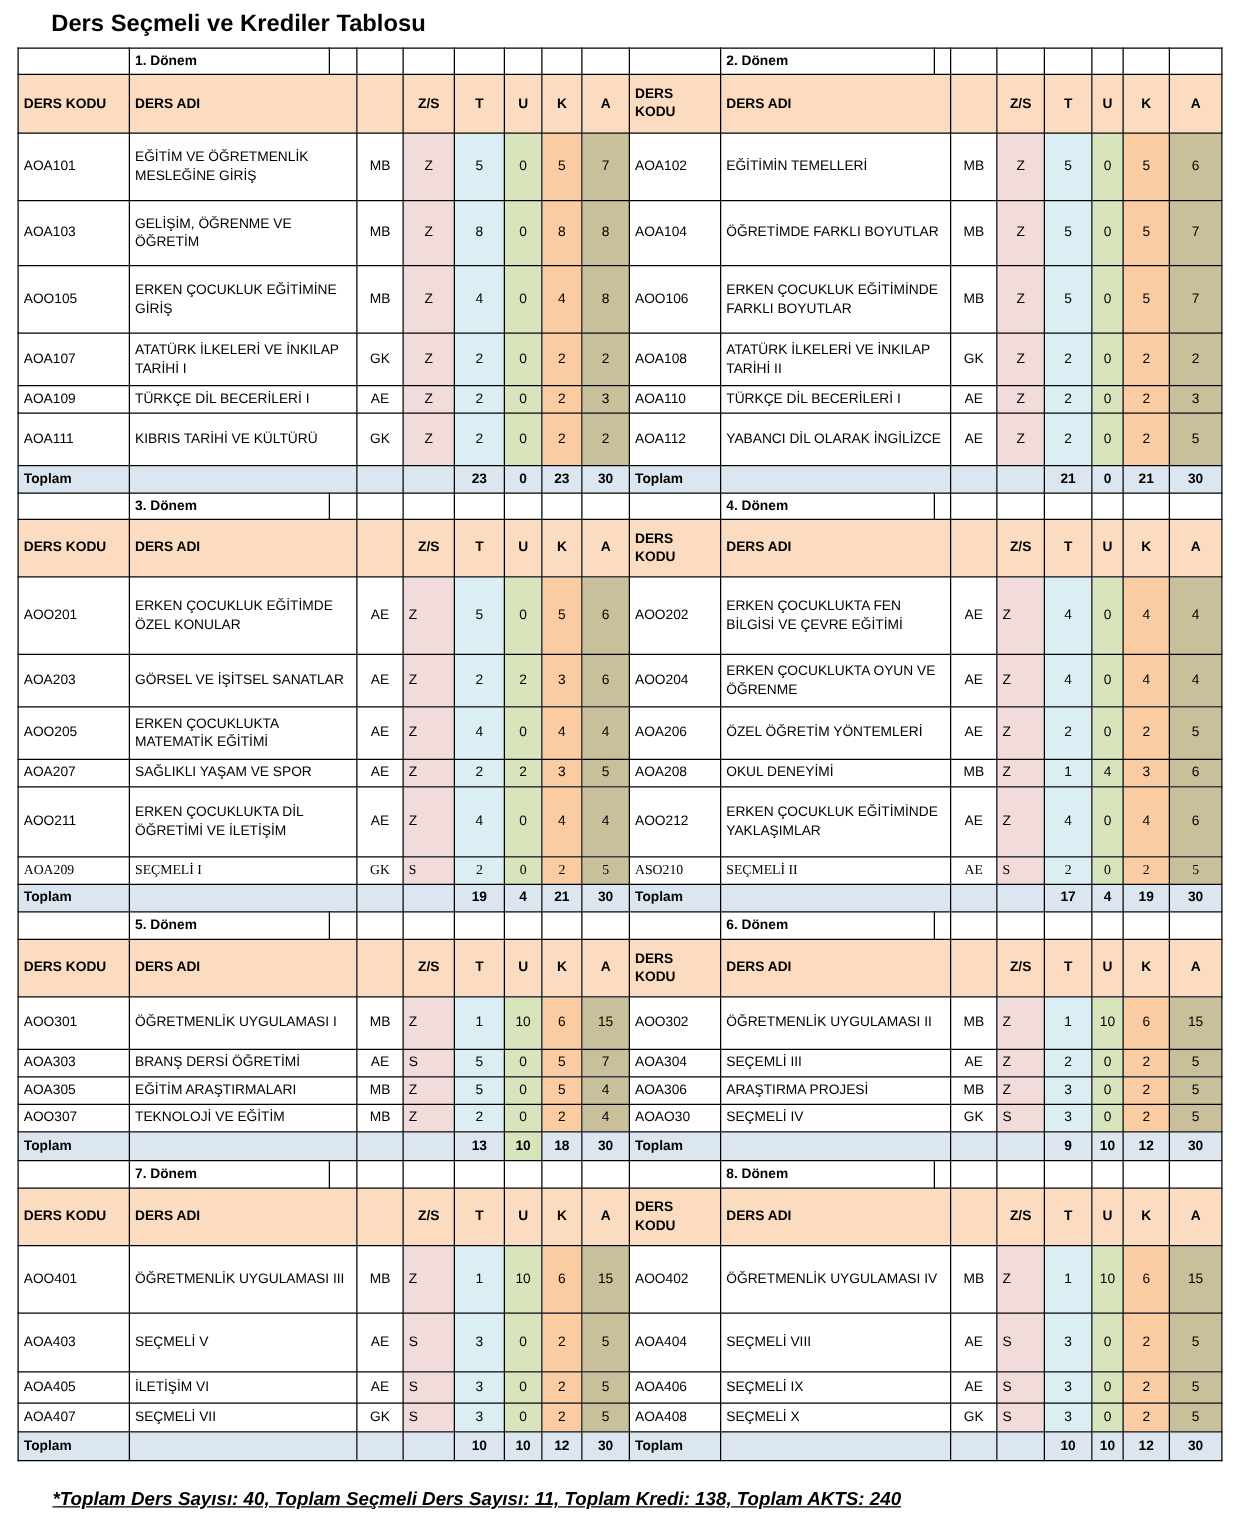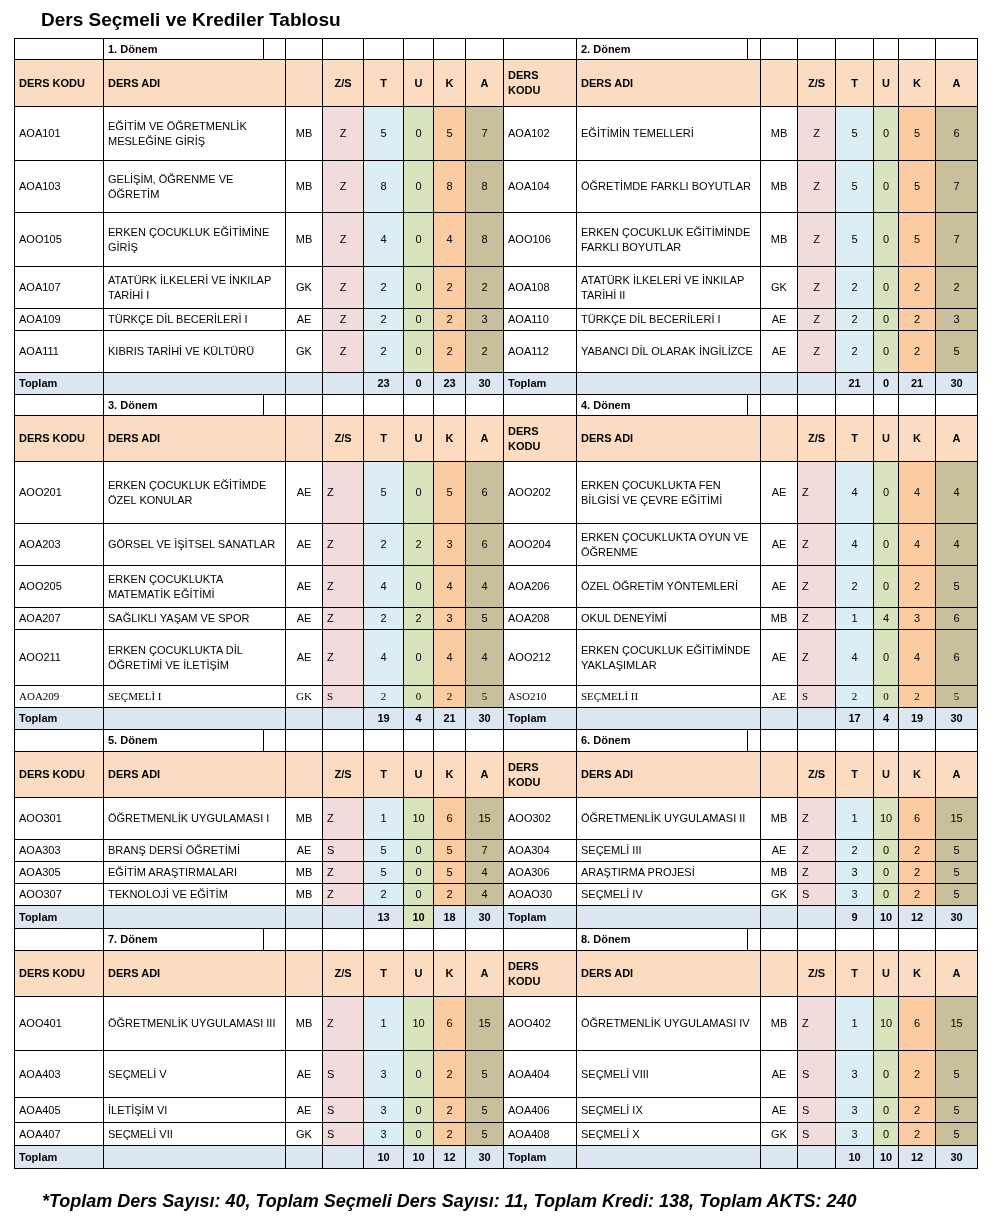--- a/index.html
+++ b/index.html
@@ -35,22 +35,23 @@
   td.zs.left{text-align:left;}
   td.t{background:var(--c-t);text-align:center;}
   td.u{background:var(--c-u);text-align:center;}
   td.k{background:var(--c-k);text-align:center;}
   td.a{background:var(--c-a);text-align:center;}
   td.tot{background:var(--c-total);}
   td.tot-label{background:var(--c-total);font-weight:bold;font-size:11.5px;}
   td.tot-num{background:var(--c-total);font-weight:bold;font-size:11.5px;text-align:center;}
   td.tot-num.green{background:var(--c-u);}
   .footnote{
-    margin:22px 0 0 42px;font-size:18px;font-style:italic;font-weight:bold;
+    margin:22px 0 0 42px;font-size:15px;font-style:italic;font-weight:bold;
     font-family:"Liberation Sans", sans-serif;
+    text-decoration:underline;
   }
 </style>
 </head>
 <body>
 
 <div class="page-title">Ders Seçmeli ve Krediler Tablosu</div>
 
 <table class="ders" id="ders-table">
   <colgroup id="ders-cols">
       <col style="width: 89px;">

